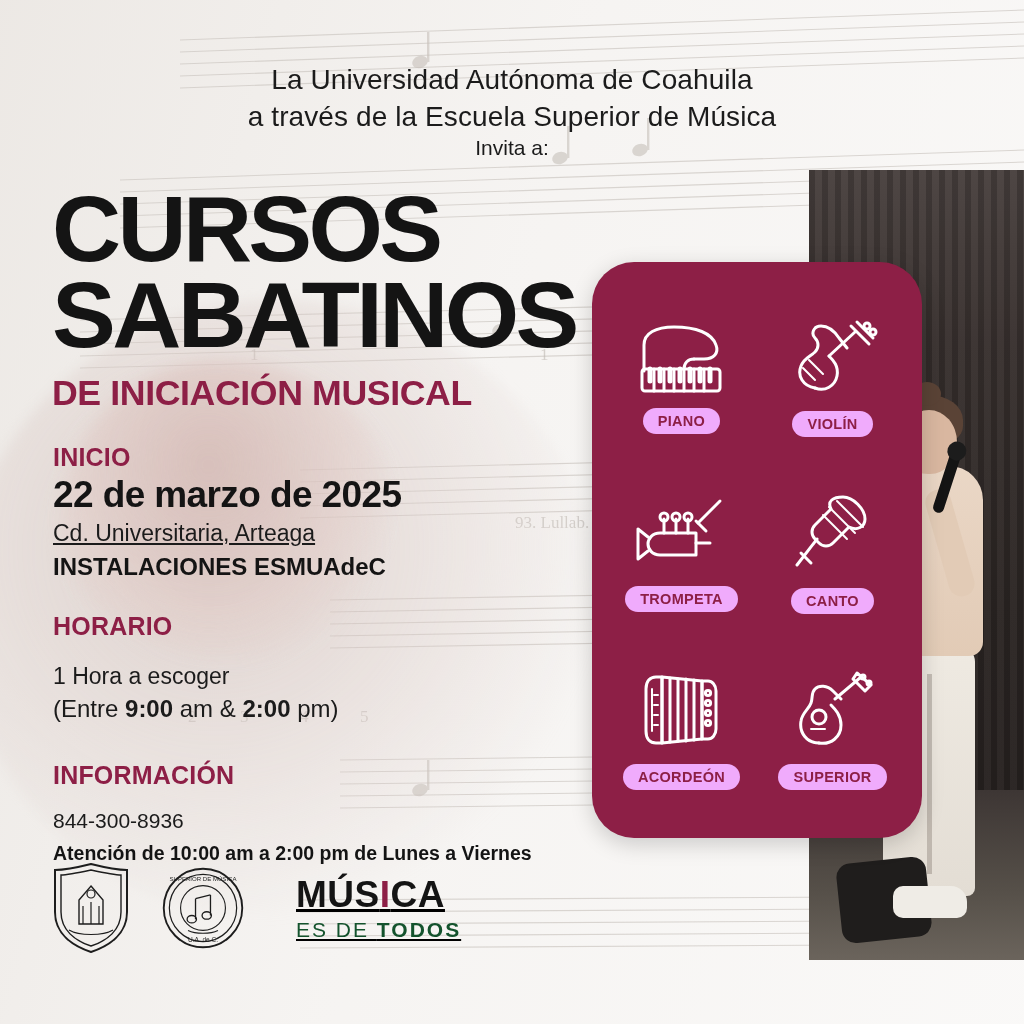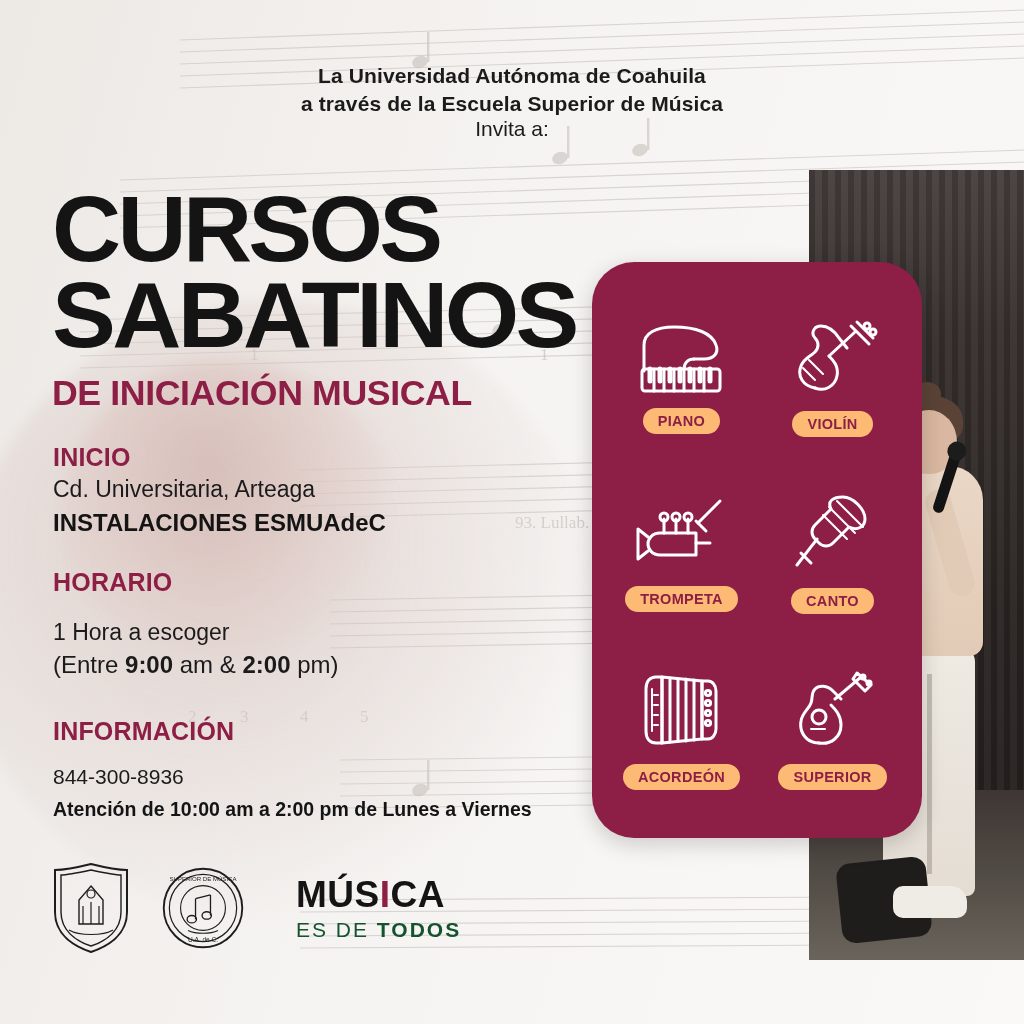--- a/index.html
+++ b/index.html
@@ -54,22 +54,22 @@
   
   .header {
     position: absolute;
     top: 62px;
     left: 0;
     width: 1024px;
     text-align: center;
     color: #1b1b1b;
   }
   .header .line1, .header .line2 {
-    font-size: 21px;
-    font-weight: bold;
+    font-size: 28px;
+    font-weight: normal;
     letter-spacing: 0.1px;
     line-height: 1.32;
   }
   .header .line3 {
     margin-top: 0;
     font-size: 21px;
     font-weight: normal;
     color: #1b1b1b;
   }
 
@@ -119,20 +119,21 @@
     font-size: 37px;
     font-weight: bold;
     letter-spacing: -0.6px;
     margin-top: 2px;
     color: #141414;
   }
   .line-normal {
     font-size: 23px;
     margin-top: 4px;
     color: #1b1b1b;
+    text-decoration: underline;
   }
   .line-bold {
     font-size: 24px;
     font-weight: bold;
     margin-top: 6px;
     color: #141414;
   }
   .gap-1 { height: 31px; }
   .gap-2 { height: 38px; }
   .hour-line {
@@ -177,21 +178,21 @@
   }
   .cell {
     display: flex;
     flex-direction: column;
     align-items: center;
     justify-content: center;
   }
   .cell svg { display: block; }
   .pill {
     margin-top: 11px;
-    background: #fdba74;
+    background: #f0abfc;
     color: #8d1f46;
     font-weight: bold;
     font-size: 14.5px;
     letter-spacing: 0.3px;
     border-radius: 999px;
     padding: 5px 15px 5px 15px;
     white-space: nowrap;
   }
 
   
@@ -304,20 +305,21 @@
   }
 
   
   .footer {
     position: absolute;
     left: 48px;
     top: 860px;
     display: flex;
     align-items: center;
     gap: 26px;
+    text-decoration: underline;
   }
   .crest {
     width: 86px; height: 96px;
     display: flex; align-items: center; justify-content: center;
   }
   .musica {
     margin-left: 24px;
     line-height: 1.0;
   }
   .musica .m1 {
@@ -445,20 +447,21 @@
   </div>
 
   <div class="title-block">
     <div class="title-1">CURSOS</div>
     <div class="title-2">SABATINOS</div>
     <div class="subtitle">DE INICIACIÓN MUSICAL</div>
   </div>
 
   <div class="info">
     <div class="label">INICIO</div>
+    <div class="big-date">22 de marzo de 2025</div>
     <div class="line-normal">Cd. Universitaria, Arteaga</div>
     <div class="line-bold">INSTALACIONES ESMUAdeC</div>
 
     <div class="gap-1"></div>
     <div class="label">HORARIO</div>
     <div class="hour-line">1 Hora a escoger</div>
     <div class="hour-range">
       <span>(Entre </span><b>9:00</b><span> am</span><span> &amp; </span><b>2:00</b><span> pm)</span>
     </div>
 

